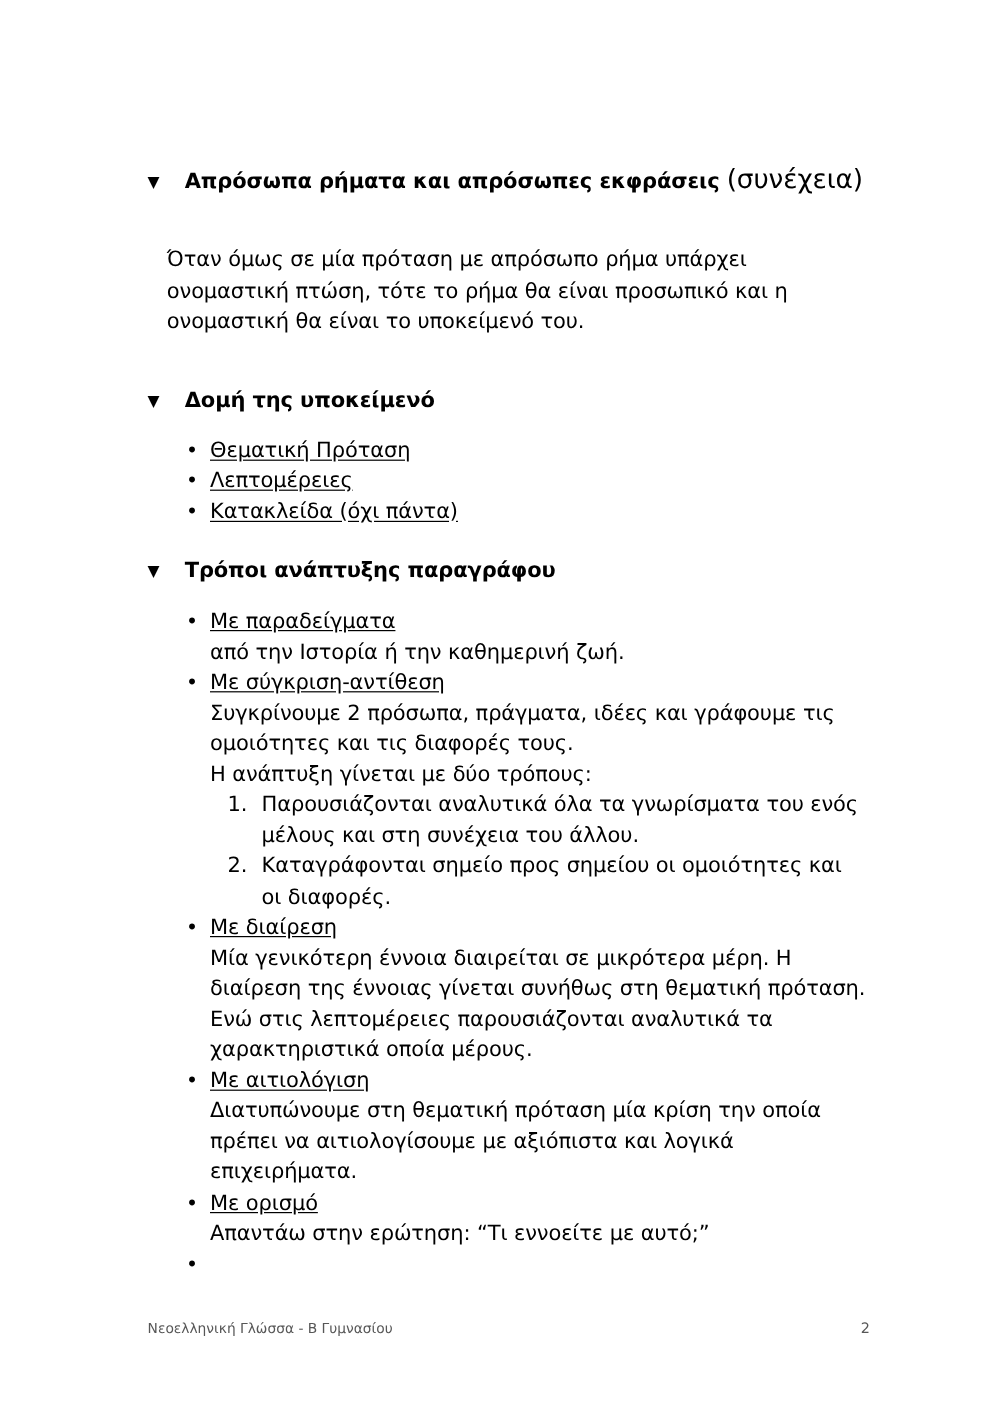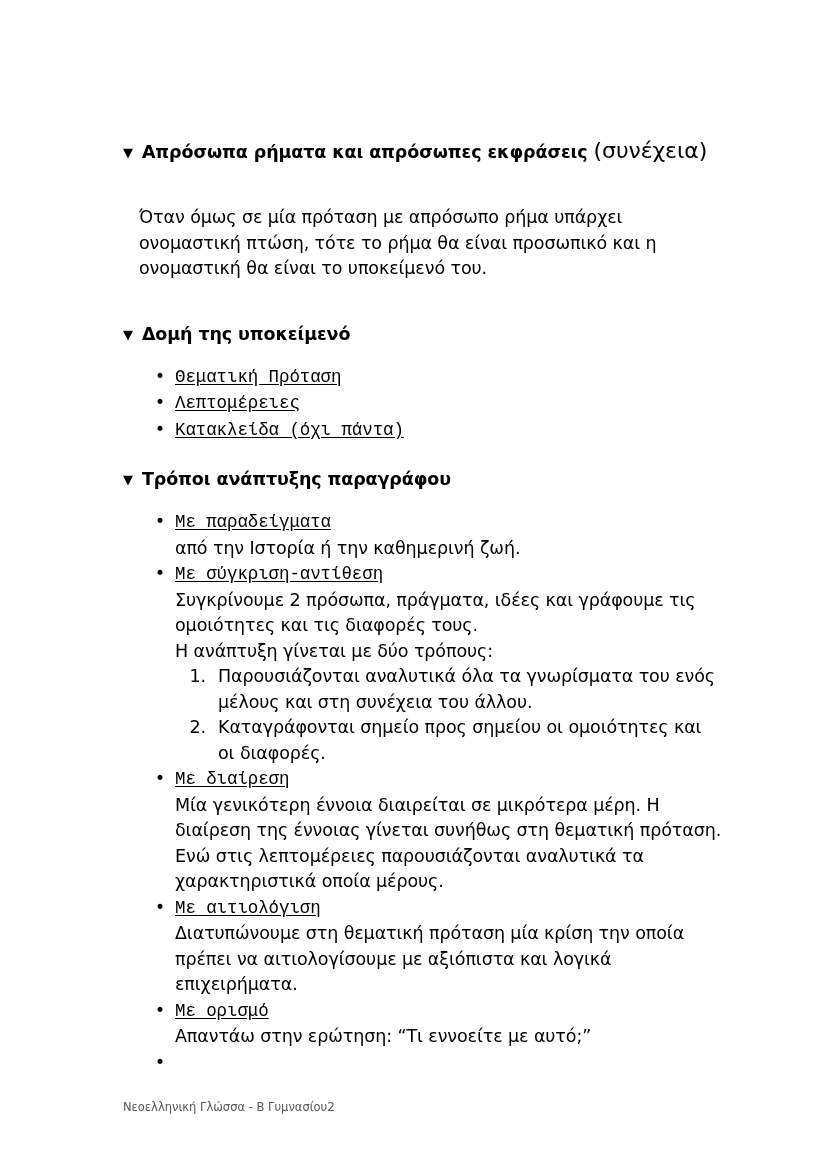--- a/index.html
+++ b/index.html
@@ -35,21 +35,21 @@
     white-space: nowrap;
   }
   .tri {
     font-size: 13px;
     line-height: 1;
     margin-right: 9px;
     position: relative;
     top: -1px;
     flex: 0 0 auto;
   }
-  .heading .h-text { font-weight: bold; }
+  .heading .h-text { font-weight: bold; margin-left: 12px; }
   .heading .h-suffix {
     font-weight: normal;
     margin-left: 6px;
     font-size: 22px;
   }
 
   
   .para {
     font-size: 17.5px;
     line-height: 25.5px;
@@ -73,21 +73,20 @@
   ul.blist > li > .dot {
     position: absolute;
     left: 32px;
     top: 0;
     line-height: 25.5px;
     font-size: 17px;
   }
   .uline {
     text-decoration: underline;
     text-underline-offset: 2px;
-    font-family: Liberation Mono, monospace;
   }
   .sub {
     display: block;
   }
 
   
   ol.nlist {
     list-style: none;
     margin: 0;
     padding: 0;
@@ -111,20 +110,21 @@
   .gap-lg { height: 26px; }
   .gap-md { height: 20px; }
 
   
   .footer {
     position: absolute;
     left: 123px;
     right: 103px;
     top: 1100px;
     display: flex;
+    justify-content: space-between;
     align-items: baseline;
     font-size: 11.5px;
     color: #575757;
     font-family: "DejaVu Sans", "Liberation Sans", sans-serif;
   }
   .footer .pnum { font-size: 12px; }
 </style>
 </head>
 <body>
 

